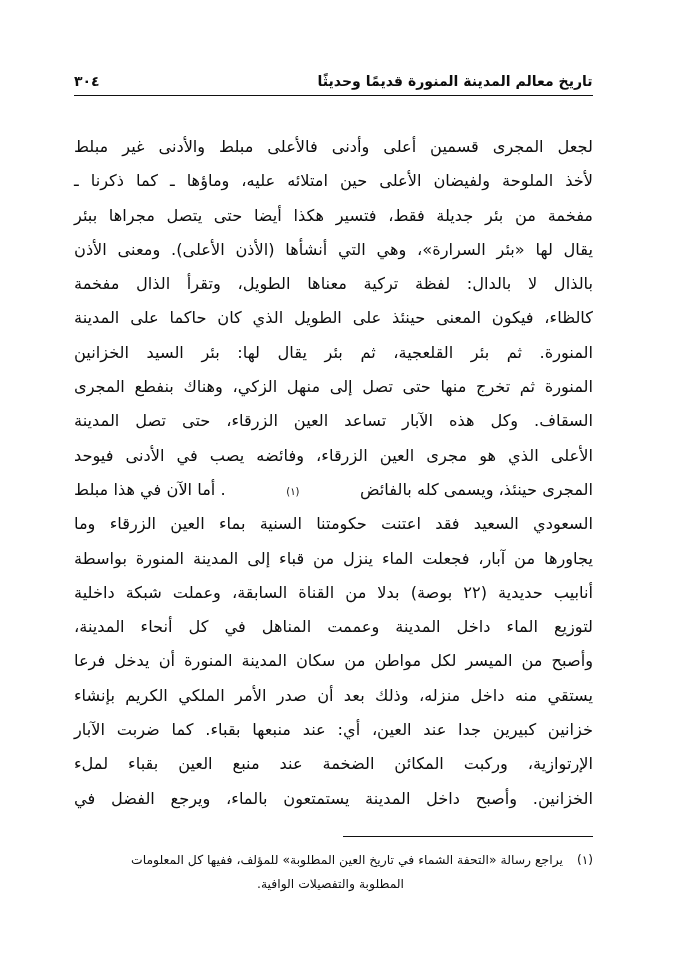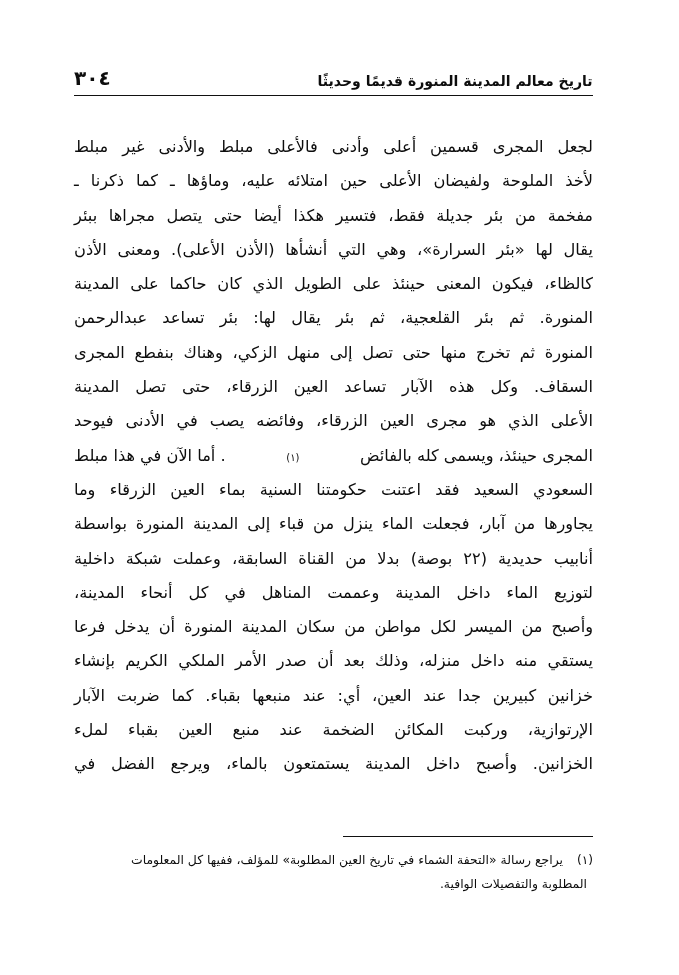--- a/index.html
+++ b/index.html
@@ -40,21 +40,21 @@
     font-size: 14.5px;
     font-weight: 700;
     letter-spacing: 0px;
     white-space: nowrap;
     line-height: 1.1;
     transform: scaleX(0.97);
     transform-origin: right bottom;
   }
 
   .page-number {
-    font-size: 20px;
+    font-size: 14px;
     font-weight: 700;
     line-height: 1.1;
     padding-bottom: 1px;
   }
 
   .header-rule {
     position: absolute;
     top: 31px;
     right: 0;
     left: 0;
@@ -140,21 +140,21 @@
     width: 30px;
     flex: 0 0 30px;
     font-size: 12.2px;
   }
 
   .fn-text-1 {
     flex: 1 1 auto;
   }
 
   .fn-line-2 {
-    text-align: right;
+    text-align: center;
     padding-right: 6px;
   }
 </style>
 </head>
 <body>
 
 <div class="page">
 
   <div class="header">
     <div class="header-row">
@@ -172,24 +172,27 @@
     <div class="line stretch">
       <span class="ltxt">لأخذ الملوحة ولفيضان الأعلى حين امتلائه عليه، وماؤها ـ كما ذكرنا ـ</span>
     </div>
     <div class="line stretch">
       <span class="ltxt">مفخمة من بئر جديلة فقط، فتسير هكذا أيضا حتى يتصل مجراها ببئر</span>
     </div>
     <div class="line stretch">
       <span class="ltxt">يقال لها «بئر السرارة»، وهي التي أنشأها (الأذن الأعلى). ومعنى الأذن</span>
     </div>
     <div class="line stretch">
+      <span class="ltxt">بالذال لا بالدال: لفظة تركية معناها الطويل، وتقرأ الذال مفخمة</span>
+    </div>
+    <div class="line stretch">
       <span class="ltxt">كالظاء، فيكون المعنى حينئذ على الطويل الذي كان حاكما على المدينة</span>
     </div>
     <div class="line stretch">
-      <span class="ltxt">المنورة. ثم بئر القلعجية، ثم بئر يقال لها: بئر تساعد عبدالرحمن</span>
+      <span class="ltxt">المنورة. ثم بئر القلعجية، ثم بئر يقال لها: بئر السيد الخزانين</span>
     </div>
     <div class="line stretch">
       <span class="ltxt">المنورة ثم تخرج منها حتى تصل إلى منهل الزكي، وهناك بنفطع المجرى</span>
     </div>
     <div class="line stretch">
       <span class="ltxt">السقاف. وكل هذه الآبار تساعد العين الزرقاء، حتى تصل المدينة</span>
     </div>
     <div class="line stretch">
       <span class="ltxt">الأعلى الذي هو مجرى العين الزرقاء، وفائضه يصب في الأدنى فيوحد</span>
     </div>

